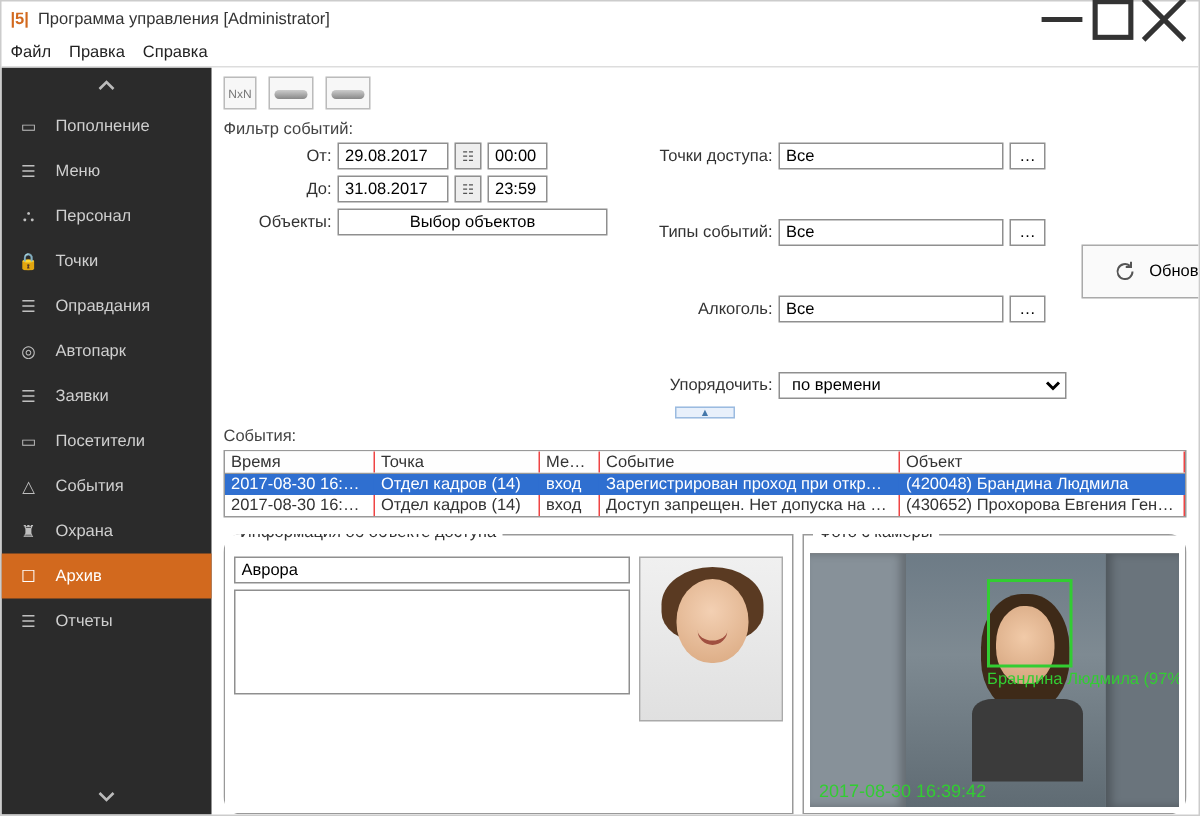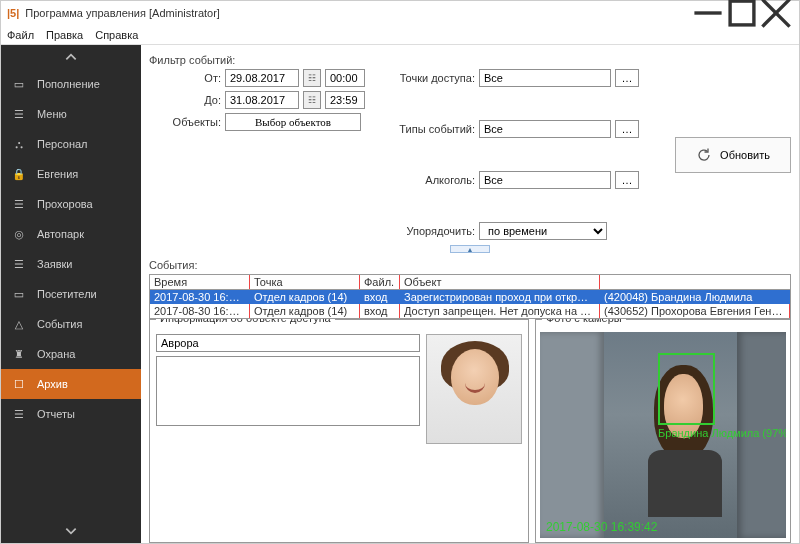--- a/index.html
+++ b/index.html
@@ -41,23 +41,23 @@
   .filters { display: flex; gap: 10px; }
   .fcol { display: flex; flex-direction: column; gap: 4px; }
   .frow { display: flex; align-items: center; gap: 4px; }
   .flabel { text-align: right; min-width: 72px; }
 
   input.txt, select.sel, button.btn { font-size: 11px; height: 18px; border: 1px solid #8f8f8f; background: #fff; padding: 0 4px; color: #000; }
   .date-inp { width: 74px; }
   .time-inp { width: 40px; }
   .pickbtn { width: 18px; height: 18px; border: 1px solid #8f8f8f; background: #eee; display: flex; align-items: center; justify-content: center; font-size: 9px; color: #555; }
 
-  .wide-btn { width: 136px; background: #f3f3f3; border: 1px solid #8f8f8f; height: 18px; font-family: Liberation Serif, serif; }
-  .drop { width: 132px; }
-  .drop-wide { width: 128px; }
+  .wide-btn { width: 180px; background: #f3f3f3; border: 1px solid #8f8f8f; height: 18px; }
+  .drop { width: 150px; }
+  .drop-wide { width: 192px; }
   .ellipsis-btn { width: 24px; background: #f3f3f3; border: 1px solid #8f8f8f; height: 18px; }
 
   .refresh-btn { width: 116px; height: 36px; border: 1px solid #aaa; background: #fafafa; display: flex; align-items: center; justify-content: center; gap: 8px; font-size: 11px; }
   .refresh-btn svg { width: 16px; height: 16px; }
 
   .chk { display: flex; align-items: center; gap: 4px; }
   .chk input { width: 12px; height: 12px; }
 
   .collapse-bar { margin: 4px 0 2px 0; height: 10px; display: flex; justify-content: center; align-items: center; }
   .collapse-handle { width: 40px; height: 8px; border: 1px solid #9bbbe0; background: #e8f0fb; display:flex; align-items:center; justify-content:center; font-size:7px; color:#4477aa; }
@@ -65,21 +65,21 @@
   
   .table { border: 1px solid #999; }
   .table .hdr, .table .row { display: grid; grid-template-columns: 100px 110px 40px 200px 190px; font-size: 11px; }
   .table .hdr { background: #fff; border-bottom: 1px solid #999; }
   .table .cell { padding: 1px 4px; border-right: 1px solid #ef4444; overflow: hidden; white-space: nowrap; text-overflow: ellipsis; }
   .table .hdr .cell { font-weight: normal; background: #fefefe; }
   .table .row.selected { background: #2f6fd0; color: #fff; }
   .table .row.selected .cell { border-right-color: #2f6fd0; }
 
   
-  .lower { flex: 1; display: flex; gap: 6px; margin-top: 0; overflow: hidden; }
+  .lower { flex: 1; display: flex; gap: 6px; margin-top: 11px; overflow: hidden; border-radius: 12px; }
   .panel { border: 1px solid #999; display: flex; flex-direction: column; }
   .panel.left { width: 380px; }
   .panel.right { flex: 1; }
   .panel-title { font-size: 11px; color: #333; padding: 0 4px; position: relative; top: -8px; background: #fff; align-self: flex-start; margin-left: 6px; }
   .panel-body { padding: 2px 6px 6px 6px; flex: 1; display: flex; flex-direction: column; }
 
   .info-grid { display: flex; gap: 6px; }
   .info-fields { display: flex; flex-direction: column; gap: 4px; flex: 1; }
   .info-fields .pair { display: flex; gap: 4px; }
   .info-fields input { width: 100%; }
@@ -153,25 +153,25 @@
       <div class="side-item">
         <span class="icn">☰</span>
         <span>Меню</span>
       </div>
       <div class="side-item">
         <span class="icn">⛬</span>
         <span>Персонал</span>
       </div>
       <div class="side-item">
         <span class="icn">🔒</span>
-        <span>Евгения</span>
+        <span>Точки</span>
       </div>
       <div class="side-item">
         <span class="icn">☰</span>
-        <span>Прохорова</span>
+        <span>Оправдания</span>
       </div>
       <div class="side-item">
         <span class="icn">◎</span>
         <span>Автопарк</span>
       </div>
       <div class="side-item">
         <span class="icn">☰</span>
         <span>Заявки</span>
       </div>
       <div class="side-item">
@@ -197,20 +197,25 @@
 
       <div style="flex:1"></div>
       <div class="side-arrow">
         <svg viewBox="0 0 12 12">
             <path d="M2 4 L6 8 L10 4" fill="none" stroke="#bbb" stroke-width="1.5"></path>
           </svg>
       </div>
     </div>
 
     <div class="main">
+      <div class="thumbs">
+        <div class="thumb sq">NxN</div>
+        <div class="thumb cam"></div>
+        <div class="thumb cam"></div>
+      </div>
 
       <div class="section-label">Фильтр событий:</div>
 
       <div class="filters">
 
         <div class="fcol">
           <div class="frow">
             <span class="flabel">От:</span>
             <input class="txt date-inp" value="29.08.2017" style="">
             <div class="pickbtn">☷</div>
@@ -266,21 +271,22 @@
       <div class="collapse-bar">
         <div class="collapse-handle">▲</div>
       </div>
 
       <div class="section-label">События:</div>
 
       <div class="table">
         <div class="hdr">
           <div class="cell">Время</div>
           <div class="cell">Точка</div>
-          <div class="cell">Файл.</div>
+          <div class="cell">Меню.</div>
+          <div class="cell">Событие</div>
           <div class="cell">Объект</div>
         </div>
         <div class="row selected">
           <div class="cell">2017-08-30 16:39:42</div>
           <div class="cell">Отдел кадров (14)</div>
           <div class="cell">вход</div>
           <div class="cell">Зарегистрирован проход при открытой две…</div>
           <div class="cell">(420048) Брандина Людмила</div>
         </div>
         <div class="row">

